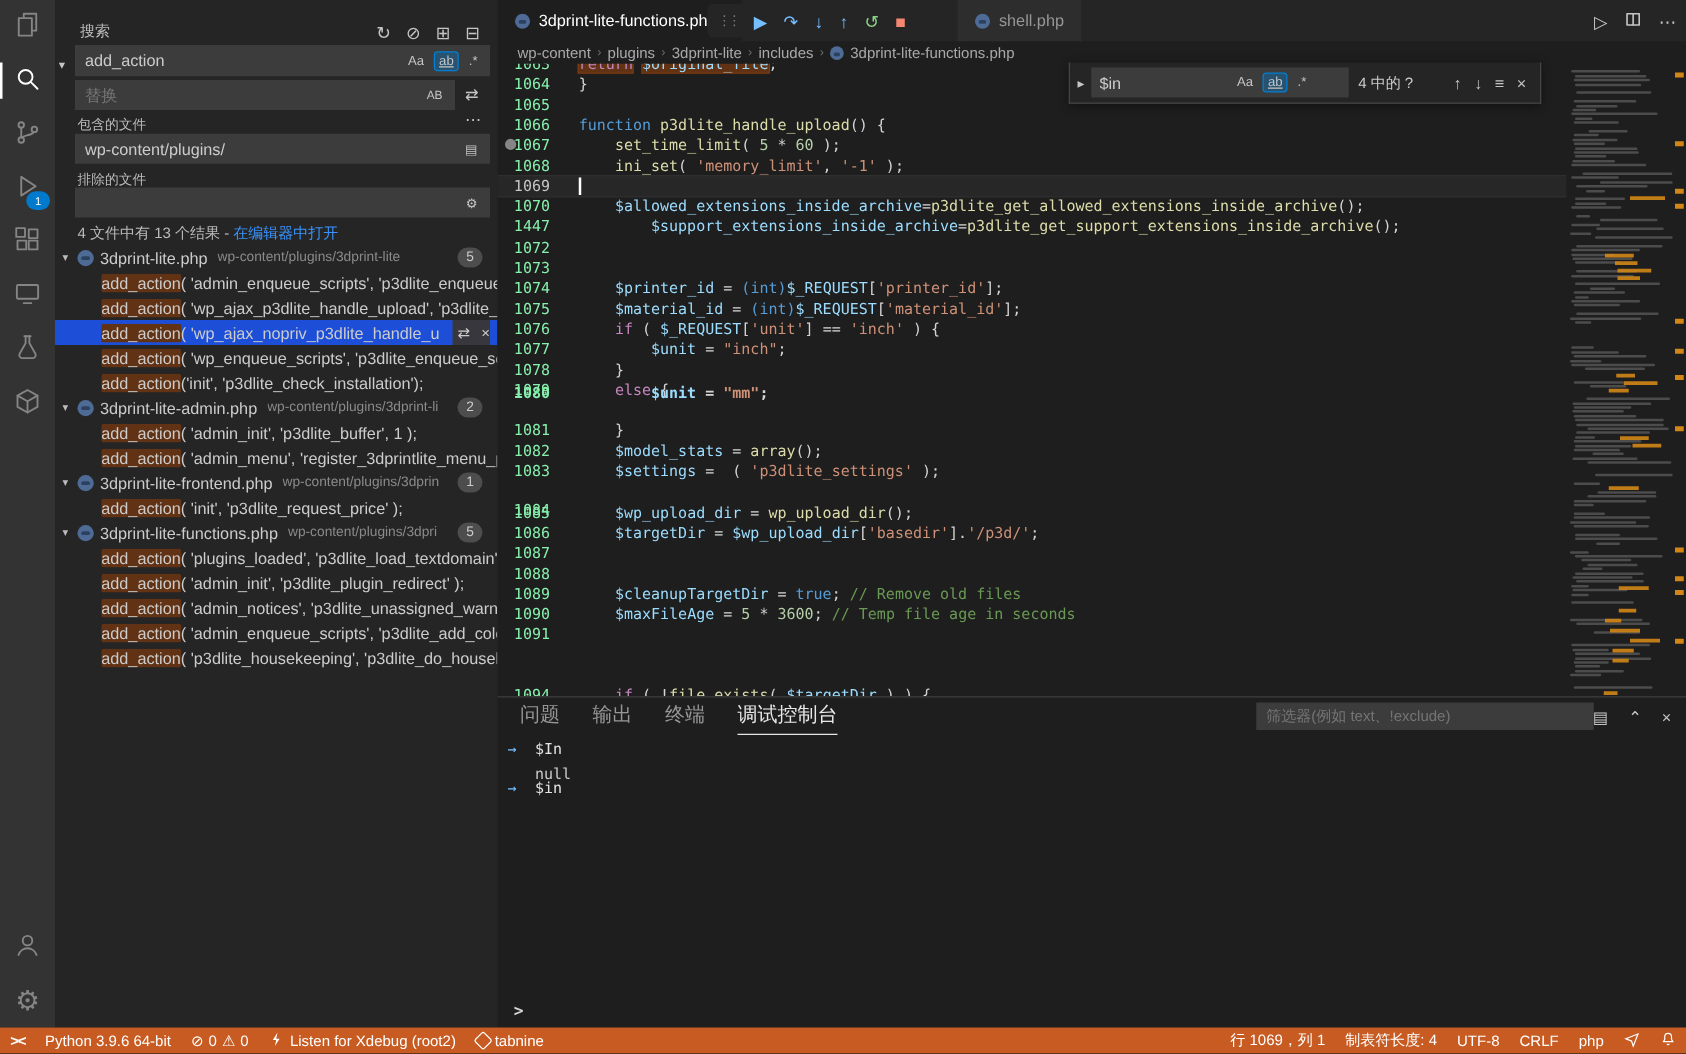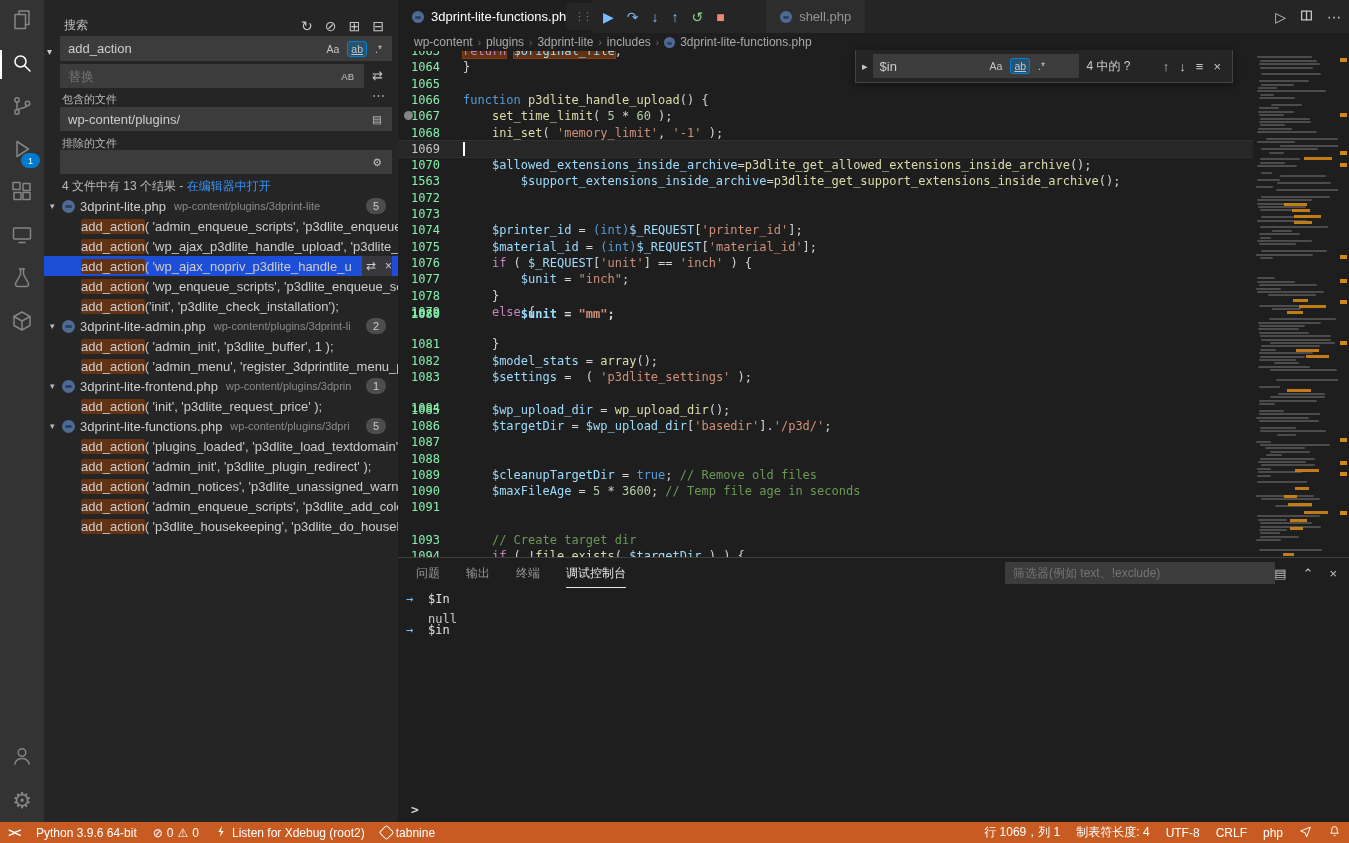--- a/index.html
+++ b/index.html
@@ -89,21 +89,21 @@
         box-shadow:0 2px 8px rgba(0,0,0,.45);display:flex;align-items:center;padding:0 6px;z-index:9;box-sizing:border-box}
   .fw-chev{color:#c5c5c5;font-size:11px;margin-right:5px;cursor:pointer}
   .fw-input{background:#3c3c3c;height:24px;display:flex;align-items:center;flex:none;width:206px;padding:0 5px;box-sizing:border-box}
   .fw-input input{background:transparent;border:none;outline:none;color:#ccc;font-size:13px;width:104px;font-family:"Liberation Sans",sans-serif}
   .fw-count{font-size:12px;color:#ccc;margin:0 8px;white-space:nowrap;flex:1}
   .fw-btn{color:#c5c5c5;font-size:13px;margin:0 5px;cursor:pointer}
 
   
   .panel{position:absolute;left:0;right:0;bottom:0;height:265px;background:#1e1e1e;border-top:1px solid #3f3f3f;box-sizing:border-box}
   .panel-header{position:relative;height:30px;display:flex;align-items:center;padding-left:18px}
-  .ptab{margin-right:26px;font-size:12px;color:#969696;height:30px;line-height:30px;cursor:pointer;box-sizing:border-box}
+  .ptab{margin-right:26px;font-size:16px;color:#969696;height:30px;line-height:30px;cursor:pointer;box-sizing:border-box}
   .ptab.active{color:#e7e7e7;border-bottom:1px solid #e7e7e7}
   .pfilter{position:absolute;left:607px;top:4px;width:270px;height:22px;background:#3c3c3c;display:flex;align-items:center;padding:0 6px;box-sizing:border-box}
   .pfilter input{background:transparent;border:none;outline:none;color:#ccc;font-size:12px;width:100%;font-family:"Liberation Sans",sans-serif}
   .picons{position:absolute;right:12px;top:0;height:30px;display:flex;align-items:center;gap:16px;color:#c5c5c5}
   .picons span{cursor:pointer;font-size:13px}
   .console{position:absolute;top:30px;left:0;right:0;bottom:0;font-family:"DejaVu Sans Mono",monospace;font-size:12px;color:#ccc}
   .crow{position:relative;height:15.5px;line-height:15.5px;padding-left:30px;white-space:pre}
   .crow .arrow{position:absolute;left:8px;color:#75beff}
   .crow.in{color:#e3e3e3}
   .cprompt{position:absolute;left:13px;bottom:5px;color:#d7d7d7;font-size:13px;font-weight:bold;cursor:text}
@@ -375,42 +375,41 @@
 
     <div class="code" id="code">
         <div class="codeline" style="top: -8px;"><span class="ln">1063</span><span class="ltext"><span class="tk-c fm">return</span><span class="tk-t"> </span><span class="tk-v fm">$original_file</span><span class="tk-p">;</span></span></div>
         <div class="codeline" style="top: 8.3px;"><span class="ln">1064</span><span class="ltext"><span class="tk-p">}</span></span></div>
         <div class="codeline" style="top: 24.6px;"><span class="ln">1065</span><span class="ltext"></span></div>
         <div class="codeline" style="top: 40.9px;"><span class="ln">1066</span><span class="ltext"><span class="tk-k">function</span><span class="tk-t"> </span><span class="tk-f">p3dlite_handle_upload</span><span class="tk-p">() {</span></span></div>
         <div class="codeline" style="top: 57.2px;"><span class="ln">1067</span><span class="bp"></span><span class="ltext"><span class="tk-t">    </span><span class="tk-f">set_time_limit</span><span class="tk-p">( </span><span class="tk-n">5</span><span class="tk-p"> * </span><span class="tk-n">60</span><span class="tk-p"> );</span></span></div>
         <div class="codeline" style="top: 73.5px;"><span class="ln">1068</span><span class="ltext"><span class="tk-t">    </span><span class="tk-f">ini_set</span><span class="tk-p">( </span><span class="tk-s">'memory_limit'</span><span class="tk-p">, </span><span class="tk-s">'-1'</span><span class="tk-p"> );</span></span></div>
         <div class="codeline cur" style="top: 89.8px;"><span class="ln cur">1069</span><span class="ltext"></span><span class="cursor" style="left: 65px; top: 1px;"></span></div>
         <div class="codeline" style="top: 106.1px;"><span class="ln">1070</span><span class="ltext"><span class="tk-t">    </span><span class="tk-v">$allowed_extensions_inside_archive</span><span class="tk-p">=</span><span class="tk-f">p3dlite_get_allowed_extensions_inside_archive</span><span class="tk-p">();</span></span></div>
-        <div class="codeline" style="top: 122.4px;"><span class="ln">1563</span><span class="ltext"><span class="tk-t">        </span><span class="tk-v">$support_extensions_inside_archive</span><span class="tk-p">=</span><span class="tk-f">p3dlite_get_support_extensions_inside_archive</span><span class="tk-p">();</span></span></div>
+        <div class="codeline" style="top: 122.4px;"><span class="ln">1447</span><span class="ltext"><span class="tk-t">        </span><span class="tk-v">$support_extensions_inside_archive</span><span class="tk-p">=</span><span class="tk-f">p3dlite_get_support_extensions_inside_archive</span><span class="tk-p">();</span></span></div>
         <div class="codeline" style="top: 138.7px;"><span class="ln">1072</span><span class="ltext"></span></div>
         <div class="codeline" style="top: 155px;"><span class="ln">1073</span><span class="ltext"></span></div>
         <div class="codeline" style="top: 171.3px;"><span class="ln">1074</span><span class="ltext"><span class="tk-t">    </span><span class="tk-v">$printer_id</span><span class="tk-p"> = </span><span class="tk-k">(int)</span><span class="tk-v">$_REQUEST</span><span class="tk-p">[</span><span class="tk-s">'printer_id'</span><span class="tk-p">];</span></span></div>
         <div class="codeline" style="top: 187.6px;"><span class="ln">1075</span><span class="ltext"><span class="tk-t">    </span><span class="tk-v">$material_id</span><span class="tk-p"> = </span><span class="tk-k">(int)</span><span class="tk-v">$_REQUEST</span><span class="tk-p">[</span><span class="tk-s">'material_id'</span><span class="tk-p">];</span></span></div>
         <div class="codeline" style="top: 203.9px;"><span class="ln">1076</span><span class="ltext"><span class="tk-t">    </span><span class="tk-c">if</span><span class="tk-p"> ( </span><span class="tk-v">$_REQUEST</span><span class="tk-p">[</span><span class="tk-s">'unit'</span><span class="tk-p">] == </span><span class="tk-s">'inch'</span><span class="tk-p"> ) {</span></span></div>
         <div class="codeline" style="top: 220.2px;"><span class="ln">1077</span><span class="ltext"><span class="tk-t">        </span><span class="tk-v">$unit</span><span class="tk-p"> = </span><span class="tk-s">"inch"</span><span class="tk-p">;</span></span></div>
         <div class="codeline" style="top: 236.5px;"><span class="ln">1078</span><span class="ltext"><span class="tk-t">    </span><span class="tk-p">}</span></span></div>
         <div class="codeline" style="top: 252.8px;"><span class="ln">1079</span><span class="ltext"><span class="tk-t">    </span><span class="tk-c">else</span><span class="tk-p"> {</span></span></div>
         <div class="codeline" style="top: 255px; font-weight: bold;"><span class="ln">1080</span><span class="ltext"><span class="tk-t">        </span><span class="tk-v">$unit</span><span class="tk-p"> = </span><span class="tk-s">"mm"</span><span class="tk-p">;</span></span></div>
         <div class="codeline" style="top: 285.4px;"><span class="ln">1081</span><span class="ltext"><span class="tk-t">    </span><span class="tk-p">}</span></span></div>
         <div class="codeline" style="top: 301.7px;"><span class="ln">1082</span><span class="ltext"><span class="tk-t">    </span><span class="tk-v">$model_stats</span><span class="tk-p"> = </span><span class="tk-f">array</span><span class="tk-p">();</span></span></div>
         <div class="codeline" style="top: 318px;"><span class="ln">1083</span><span class="ltext"><span class="tk-t">    </span><span class="tk-v">$settings</span><span class="tk-p"> =  ( </span><span class="tk-s">'p3dlite_settings'</span><span class="tk-p"> );</span></span></div>
         <div class="codeline" style="top: 334.3px; margin-top: 15px;"><span class="ln">1084</span><span class="ltext"></span></div>
         <div class="codeline" style="top: 350.6px;"><span class="ln">1085</span><span class="ltext"><span class="tk-t">    </span><span class="tk-v">$wp_upload_dir</span><span class="tk-p"> = </span><span class="tk-f">wp_upload_dir</span><span class="tk-p">();</span></span></div>
         <div class="codeline" style="top: 366.9px;"><span class="ln">1086</span><span class="ltext"><span class="tk-t">    </span><span class="tk-v">$targetDir</span><span class="tk-p"> = </span><span class="tk-v">$wp_upload_dir</span><span class="tk-p">[</span><span class="tk-s">'basedir'</span><span class="tk-p">].</span><span class="tk-s">'/p3d/'</span><span class="tk-p">;</span></span></div>
         <div class="codeline" style="top: 383.2px;"><span class="ln">1087</span><span class="ltext"></span></div>
         <div class="codeline" style="top: 399.5px;"><span class="ln">1088</span><span class="ltext"></span></div>
         <div class="codeline" style="top: 415.8px;"><span class="ln">1089</span><span class="ltext"><span class="tk-t">    </span><span class="tk-v">$cleanupTargetDir</span><span class="tk-p"> = </span><span class="tk-k">true</span><span class="tk-p">; </span><span class="tk-m">// Remove old files</span></span></div>
         <div class="codeline" style="top: 432.1px;"><span class="ln">1090</span><span class="ltext"><span class="tk-t">    </span><span class="tk-v">$maxFileAge</span><span class="tk-p"> = </span><span class="tk-n">5</span><span class="tk-p"> * </span><span class="tk-n">3600</span><span class="tk-p">; </span><span class="tk-m">// Temp file age in seconds</span></span></div>
         <div class="codeline" style="top: 448.4px;"><span class="ln">1091</span><span class="ltext"></span></div>
-        <div class="codeline" style="top: 481px;"><span class="ln">1093</span><span class="ltext"><span class="tk-t">    </span><span class="tk-m">// Create target dir</span></span></div>
         <div class="codeline" style="top: 497.3px;"><span class="ln">1094</span><span class="ltext"><span class="tk-t">    </span><span class="tk-c">if</span><span class="tk-p"> ( !</span><span class="tk-f">file_exists</span><span class="tk-p">( </span><span class="tk-v">$targetDir</span><span class="tk-p"> ) ) {</span></span></div>
       </div>
     <div class="minimap" id="minimap">
         <div class="mmbar" style="top: 5.4px; left: 4.05275px; width: 55.221px;"></div>
         <div class="mmbar" style="top: 8.8px; left: 6.76027px; width: 56.8146px;"></div>
         <div class="mmbar" style="top: 12.2px; left: 6.17957px; width: 60.639px;"></div>
         <div class="mmbar" style="top: 15.6px; left: 6.53951px; width: 53.2788px;"></div>
         <div class="mmbar" style="top: 22.4px; left: 7.61201px; width: 60.0594px;"></div>
         <div class="mmbar" style="top: 29.2px; left: 6.44251px; width: 49.9128px;"></div>
         <div class="mmbar" style="top: 32.6px; left: 7.54167px; width: 33.0792px;"></div>

